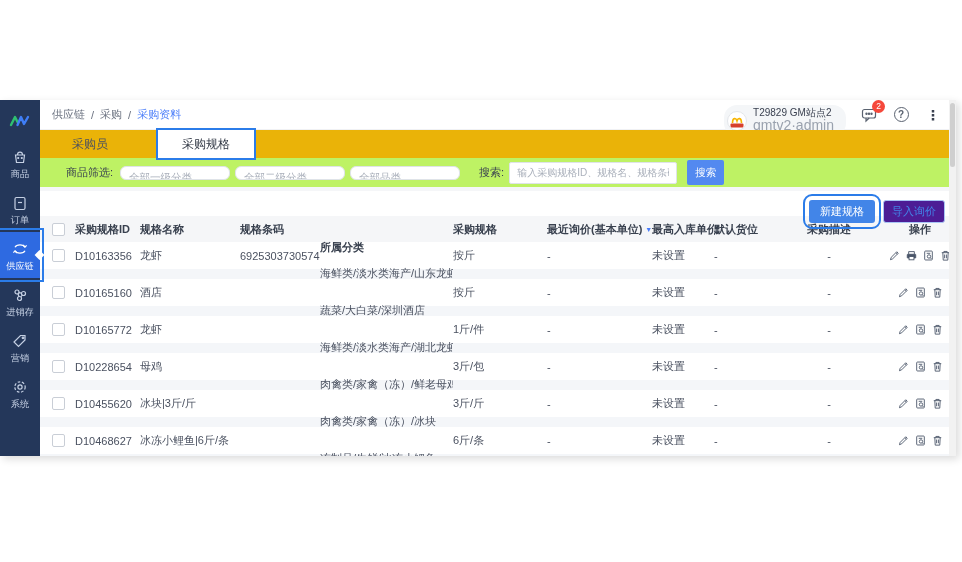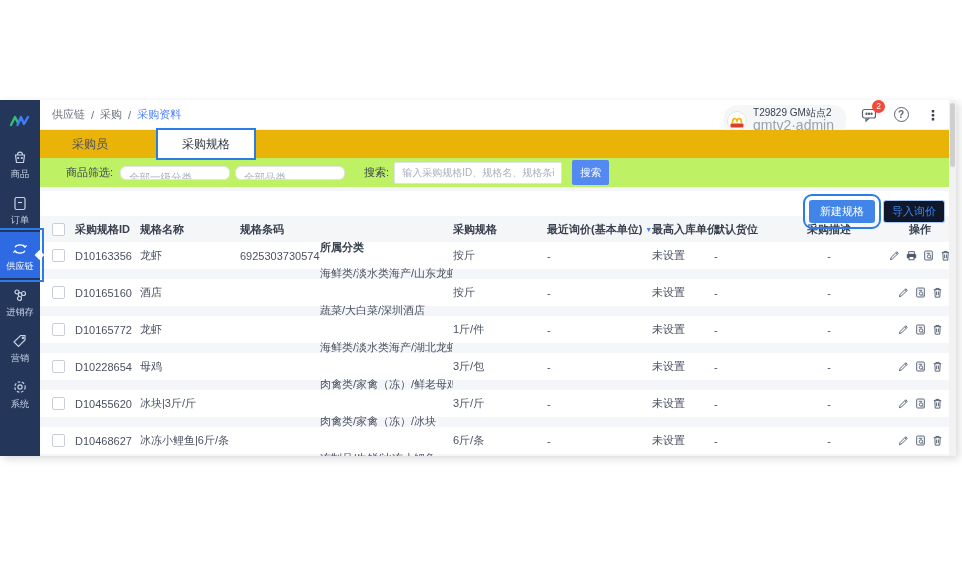--- a/index.html
+++ b/index.html
@@ -49,21 +49,21 @@
   .search-label { font-size:11px; color:#3a4150; margin-left:14px; white-space:nowrap;text-align:center; }
   .search-input { width:168px; height:22px; border:1px solid #dfe3e8; border-radius:2px; font-size:10px; color:#3a4150; padding:0 7px; outline:none; font-family:"Liberation Sans","DejaVu Sans",sans-serif; }
   .search-input::placeholder { color:#aab0bb; }
   .search-btn { height:25px; padding:0 8px; background:#5389f0; color:#fff; font-size:10.5px; border:none; border-radius:2px; margin-left:5px; cursor:pointer;text-align:center; }
 
   
   .toolbar { height:30px; position:relative; background:#fff; border-top:4px solid #f5f6f8; }
   .toolbar-btns { position:absolute; right:11px; top:9px; display:flex; gap:8px; }
   .btn-primary { height:23px; padding:0 11px; background:#4285e8; color:#fff; font-size:11px; border:none; border-radius:3px; cursor:pointer; }
   .btn-primary.annotated { outline:2px solid #2b7ce9; outline-offset:4px; }
-  .btn-ghost { height:23px; padding:0 8px; background:#0f172a; color:#4285e8; font-size:11px; border:1px solid #a9c6f5; border-radius:3px; cursor:pointer; }
+  .btn-ghost { height:23px; padding:0 8px; background:#4c1d95; color:#4285e8; font-size:11px; border:1px solid #a9c6f5; border-radius:3px; cursor:pointer; }
 
   
   .table { flex:1 1 auto; overflow:hidden; background:#fff; }
   .thead { display:flex; align-items:center; height:26px; background:#f5f6f8; padding-left:10px; font-size:11px; font-weight:bold; color:#39414f; }
   .trow { display:flex; align-items:center; height:37px; padding-left:10px; background:#fff; border-bottom:10px solid #f4f6f9; font-size:11px; color:#4a5160; }
   .trow > div, .thead > div { overflow:hidden; white-space:nowrap; }
   .c-check { width:25px; flex:0 0 25px; padding-left:2px; }
   .c-id { width:65px; flex:0 0 65px; }
   .c-name { width:100px; flex:0 0 100px; }
   .c-barcode { width:80px; flex:0 0 80px; }
@@ -196,20 +196,21 @@
       </div>
 
       <div class="tabbar">
         <div class="tab">采购员</div>
         <div class="tab active annotated">采购规格</div>
       </div>
 
       <div class="filterbar">
         <span class="filter-label">商品筛选:</span>
         <div class="select-box">全部一级分类</div>
+        <div class="select-box">全部二级分类</div>
         <div class="select-box">全部品类</div>
         <span class="search-label">搜索:</span>
         <input class="search-input" type="text" placeholder="输入采购规格ID、规格名、规格条码搜索" style="">
         <button class="search-btn">搜索</button>
       </div>
 
       <div class="toolbar">
         <div class="toolbar-btns">
           <button class="btn-primary annotated">新建规格</button>
           <button class="btn-ghost">导入询价</button>

